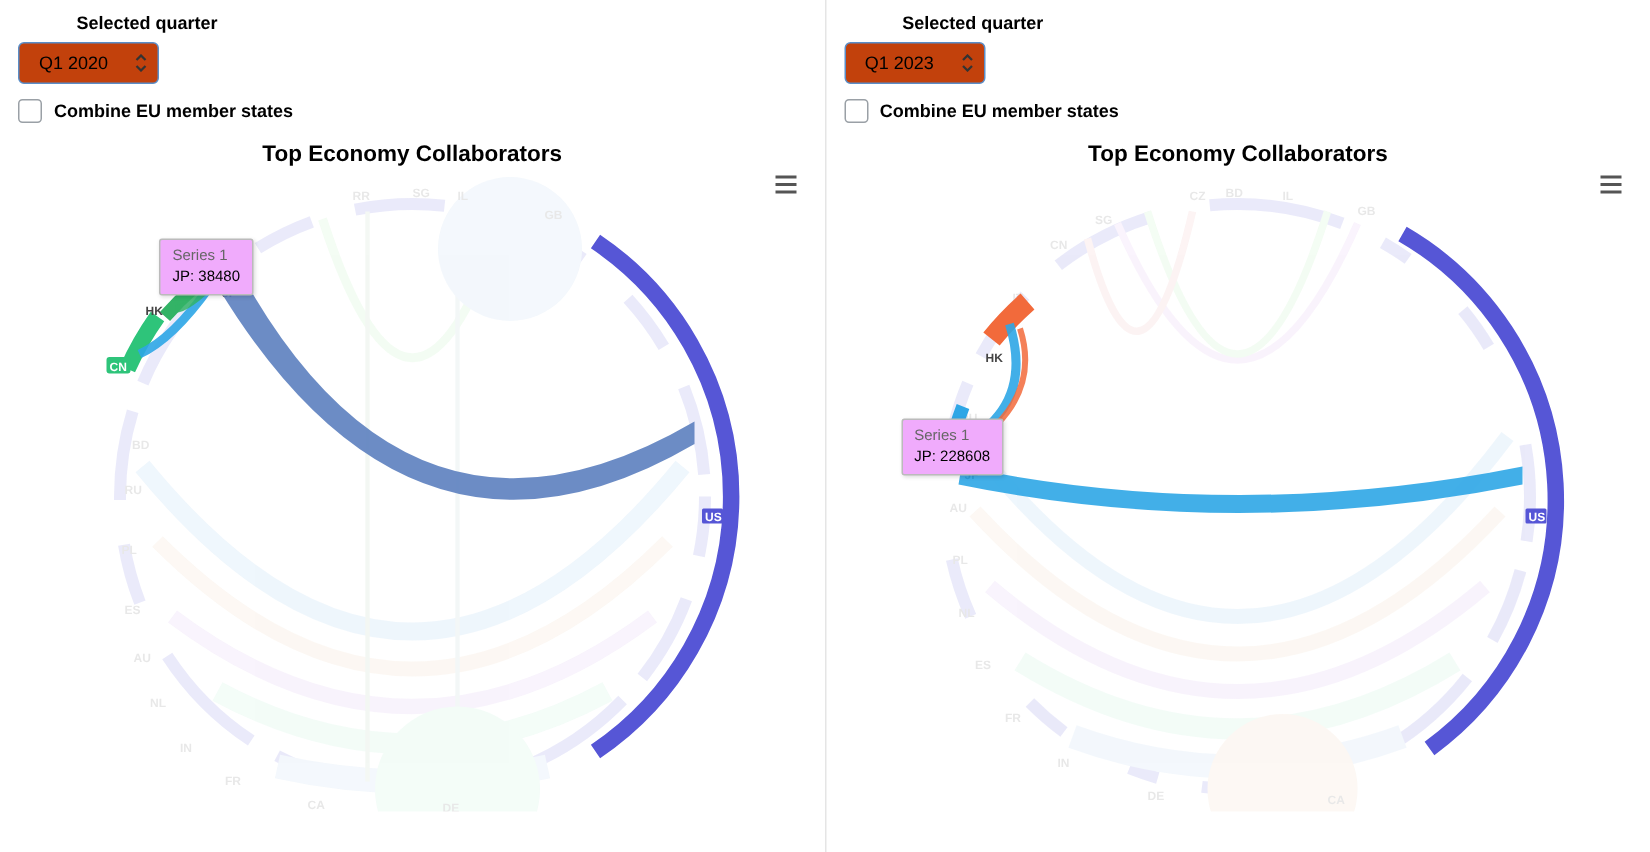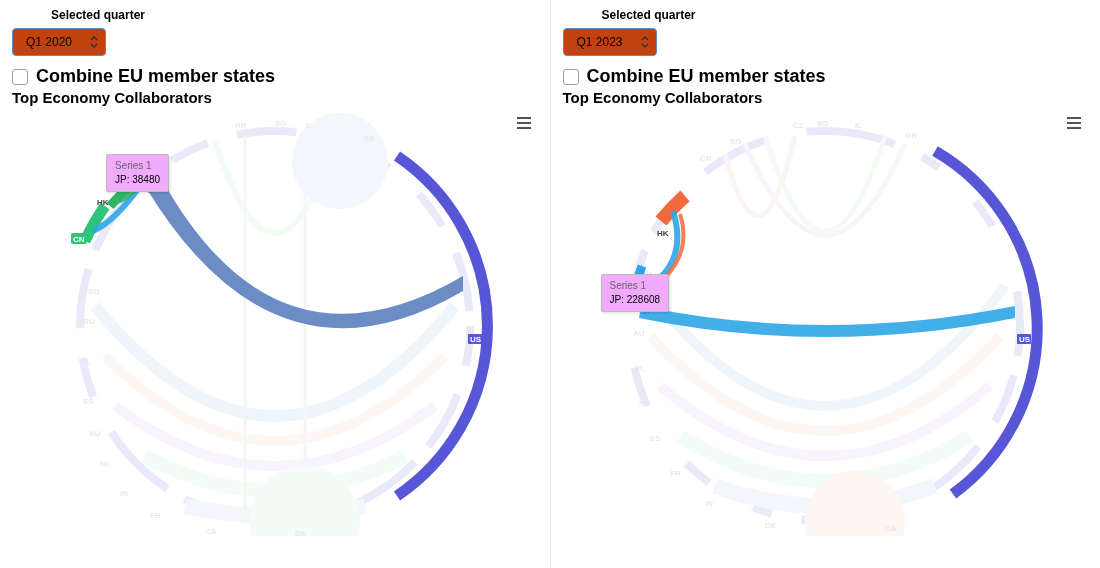--- a/index.html
+++ b/index.html
@@ -73,27 +73,28 @@
   }
   .checkbox {
     width: 16px;
     height: 16px;
     border: 1.5px solid #9aa0a6;
     border-radius: 3px;
     background: #fff;
     cursor: pointer;
   }
   .checkbox-label {
-    font-size: 18px;
+    font-size: 12px;
     font-weight: 700;
   }
   .chart-title {
+    text-align: center;
     font-weight: 700;
     font-size: 15px;
-    margin-top: 2px;
+    margin-top: 12px;
   }
   .menu-icon {
     position: absolute;
     right: 14px;
     top: 112px;
     cursor: pointer;
     padding: 4px;
   }
   .chart-area {
     position: relative;

